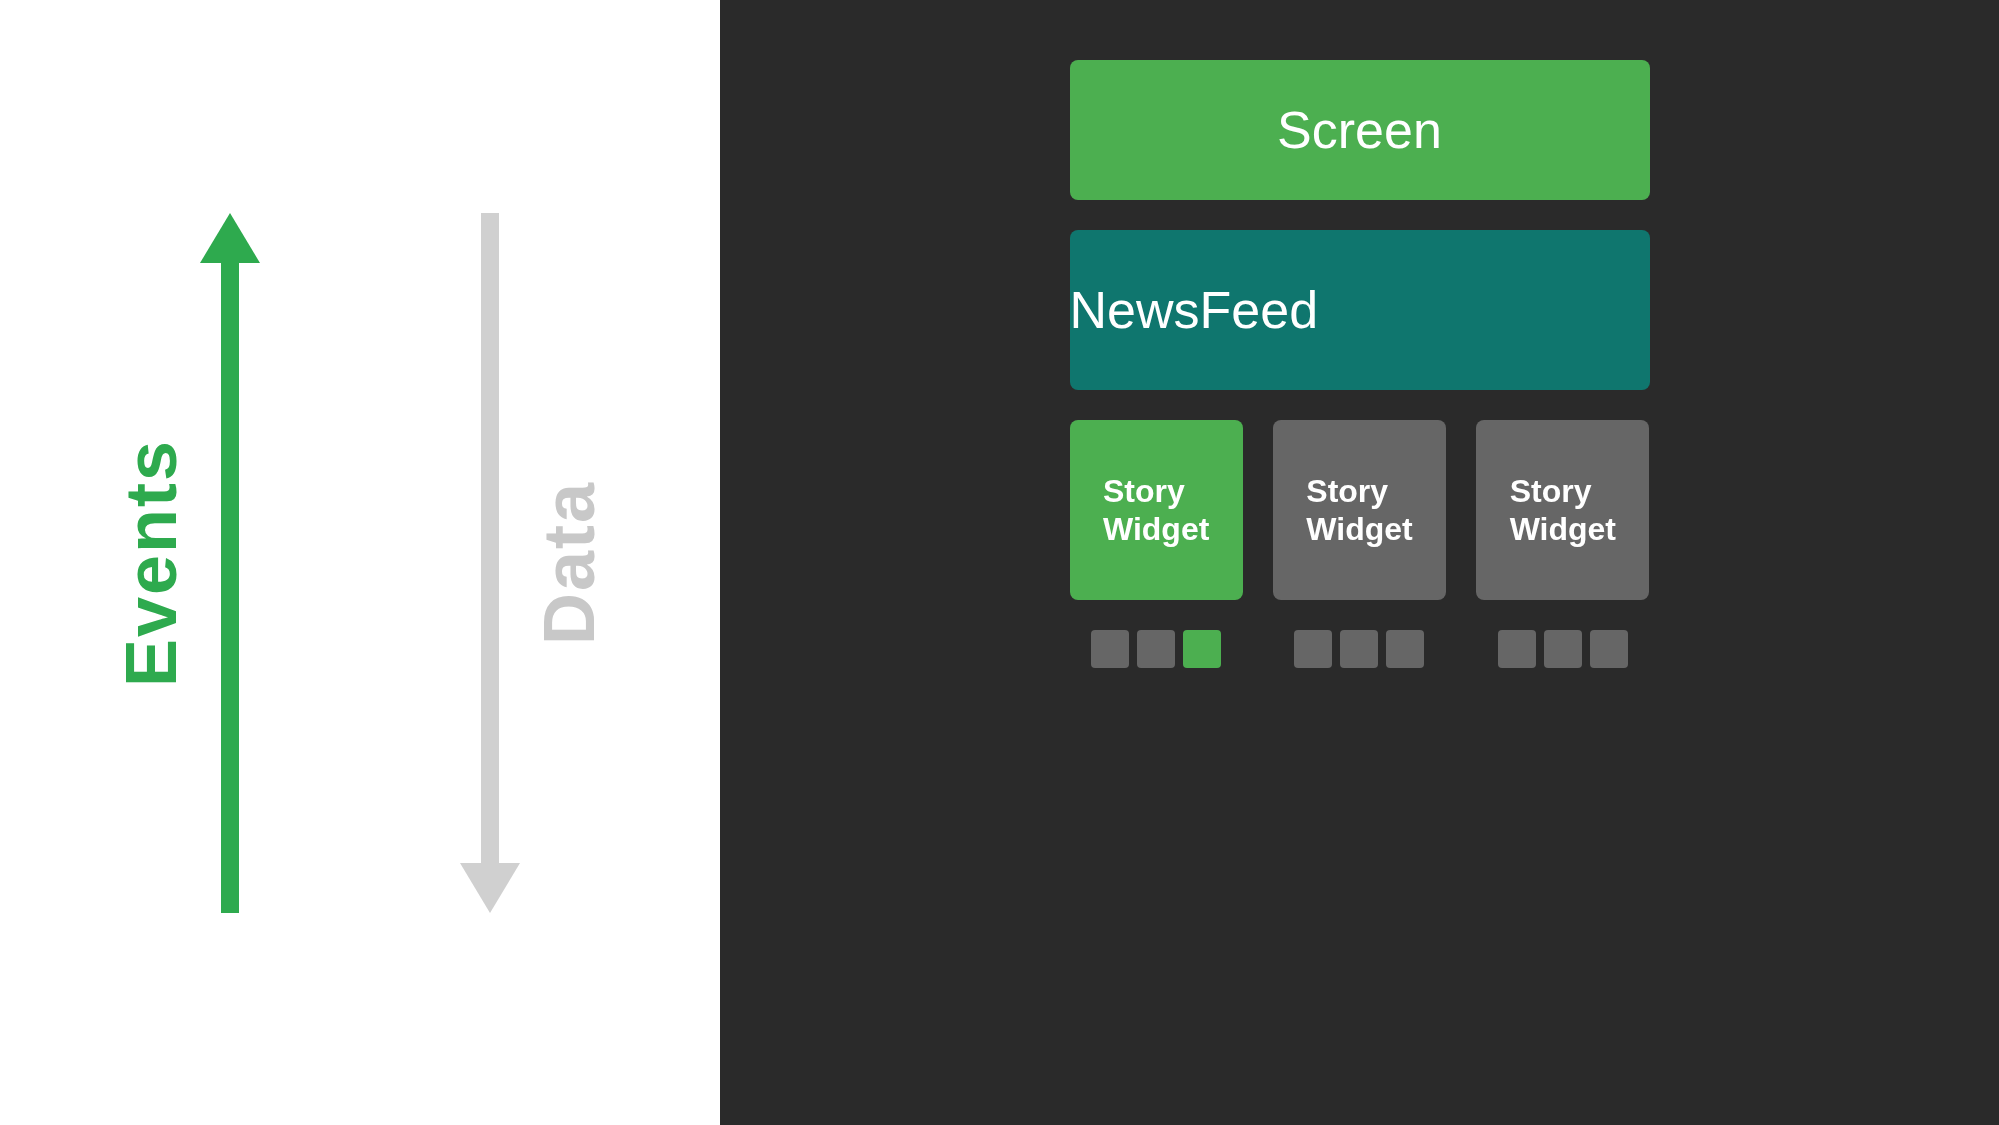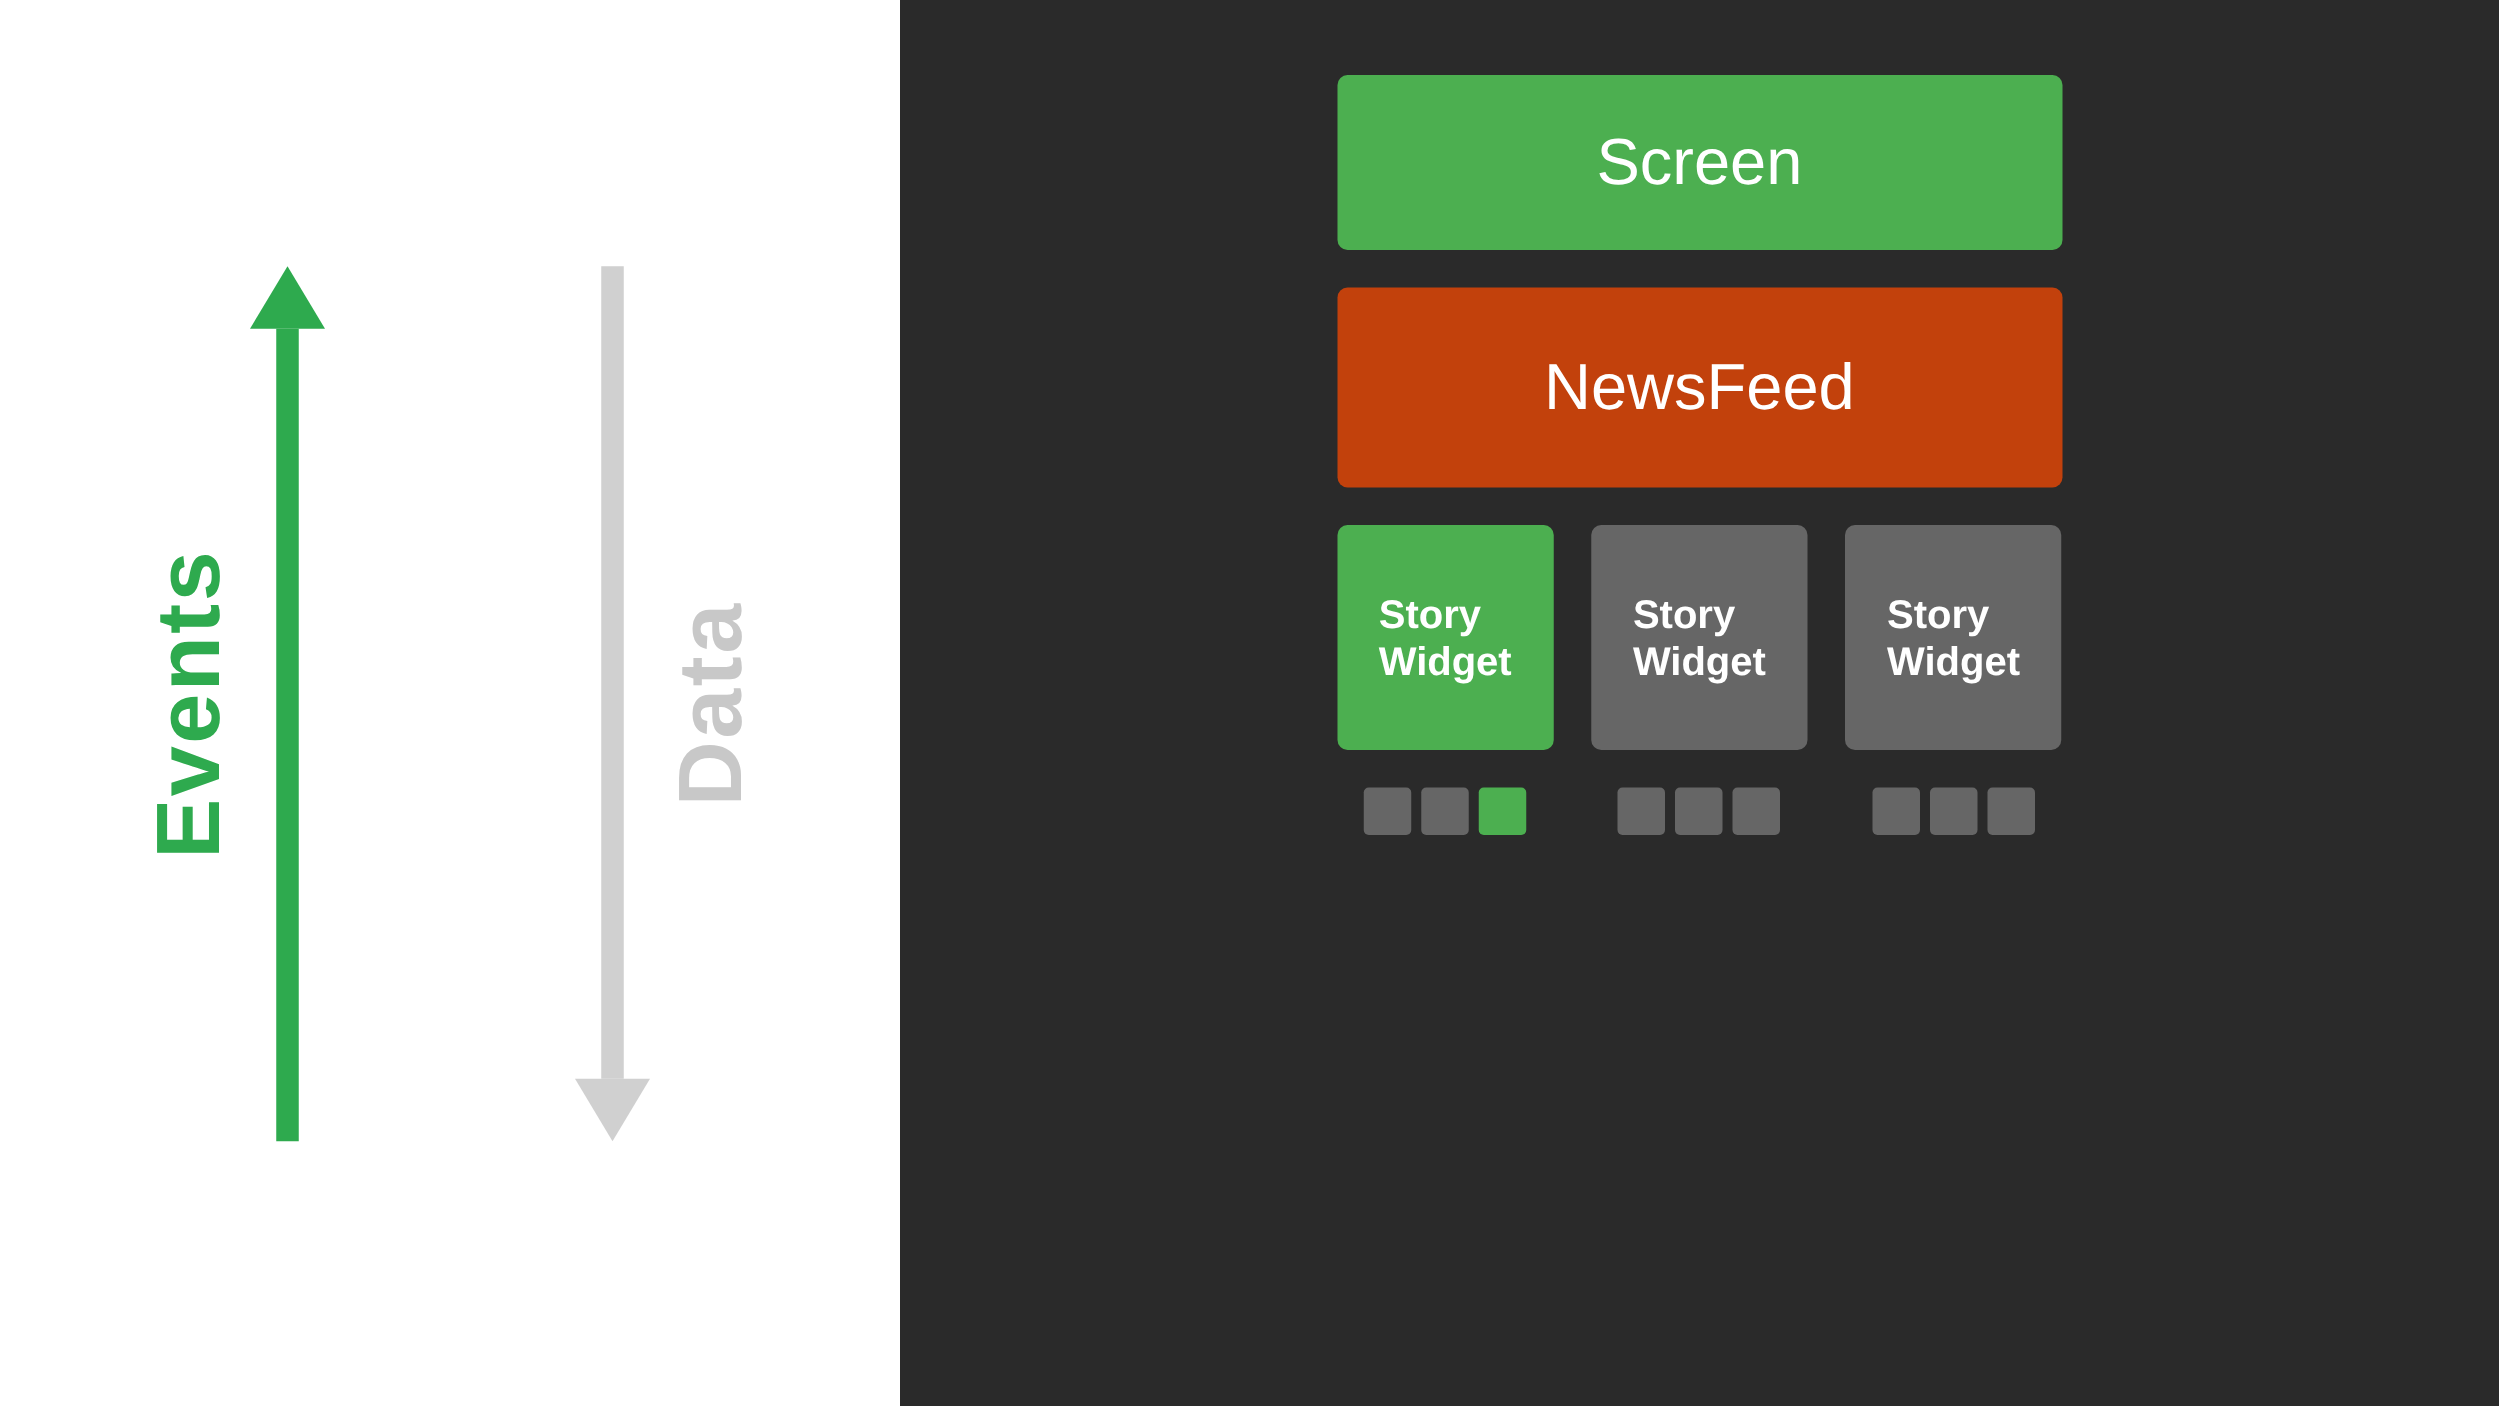--- a/index.html
+++ b/index.html
@@ -124,28 +124,27 @@
       justify-content: center;
     }
 
     .screen-box-label {
       color: #ffffff;
       font-size: 52px;
       font-weight: 500;
     }
 
     .newsfeed-box {
-      background: #c2410c;
+      background: #0f766e;
       width: 100%;
       max-width: 580px;
       height: 160px;
       border-radius: 8px;
       display: flex;
       align-items: center;
-      justify-content: center;
     }
 
     .newsfeed-box-label {
       color: #ffffff;
       font-size: 52px;
       font-weight: 500;
     }
 
     .story-widgets-row {
       display: flex;

